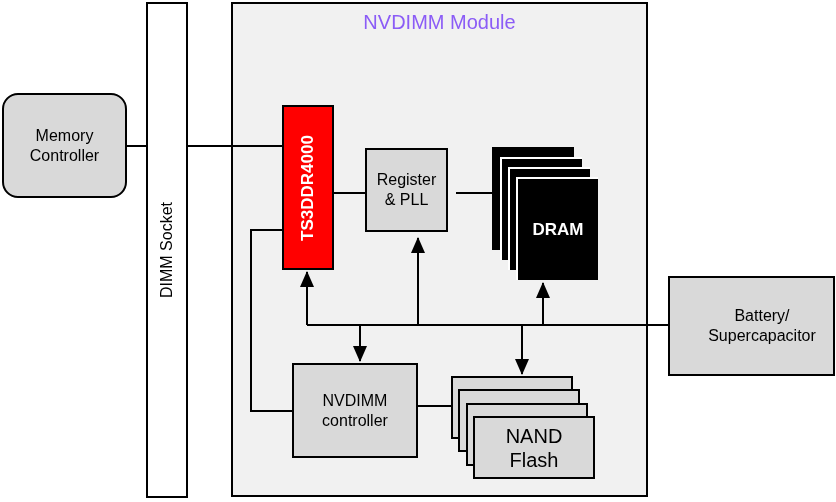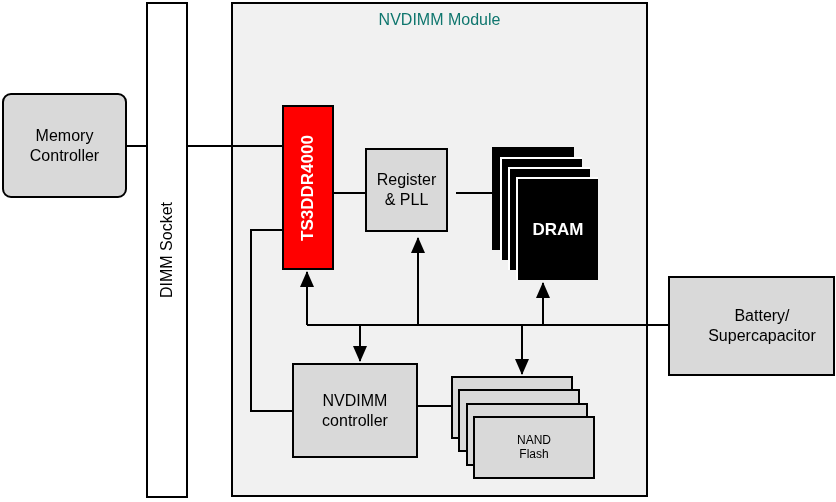--- a/index.html
+++ b/index.html
@@ -27,27 +27,27 @@
     background: var(--gray-fill);
     display: flex;
     align-items: center;
     justify-content: center;
     text-align: center;
     font-size: 16px;
     line-height: 1.22;
     color: #000000;
     white-space: pre-line;
   }
-  #memory-controller { left: 2px; top: 93px; width: 125px; height: 105px; border-radius: 9px; }
+  #memory-controller { left: 2px; top: 93px; width: 125px; height: 105px; border-radius: 16px; }
   #dimm-socket   { left: 146px; top: 2px;  width: 42px;  height: 496px; background: var(--socket-fill); }
   #nvdimm-module { left: 231px; top: 2px;  width: 417px; height: 495px; background: var(--module-fill);
                    display: block; }
   .module-title {
     position: absolute; left: 0; top: 6px; width: 100%;
-    text-align: center; font-size: 16px; color: #0f766e;
+    text-align: center; font-size: 20px; color: #8b5cf6;
   }
   #ts3ddr4000    { left: 282px; top: 105px; width: 52px;  height: 165px; background: var(--red); }
   #register-pll  { left: 365px; top: 148px; width: 83px;  height: 84px; }
   #nvdimm-controller { left: 292px; top: 363px; width: 126px; height: 95px; }
   #battery       { left: 668px; top: 276px; width: 167px; height: 100px; padding-left: 21px; }
 
   .vlabel {
     position: absolute; left: 50%; top: 50%;
     transform: translate(-50%, -50%) rotate(-90deg);
     white-space: nowrap; font-size: 16px; color: #000;
@@ -66,21 +66,21 @@
     text-align: center; font-size: 17px; font-weight: bold; color: var(--white-text);
   }
   #nand-stack { left: 451px; top: 376px; width: 146px; height: 105px; }
   .nand-layer {
     position: absolute; box-sizing: border-box;
     width: 122px; height: 63px; background: var(--gray-fill);
     border: 2px solid var(--line);
   }
   .nand-label {
     position: absolute; width: 100%; top: 50%; transform: translateY(-50%);
-    text-align: center; font-size: 12px; line-height: 1.22; color: #000; white-space: pre-line;
+    text-align: center; font-size: 20px; line-height: 1.22; color: #000; white-space: pre-line;
   }
 
   #connector-layer { position: absolute; left: 0; top: 0; width: 836px; height: 502px; }
   .edge { fill: none; stroke: var(--line); stroke-width: 2; }
 </style>
 </head>
 <body>
 
 <div class="canvas">
 

